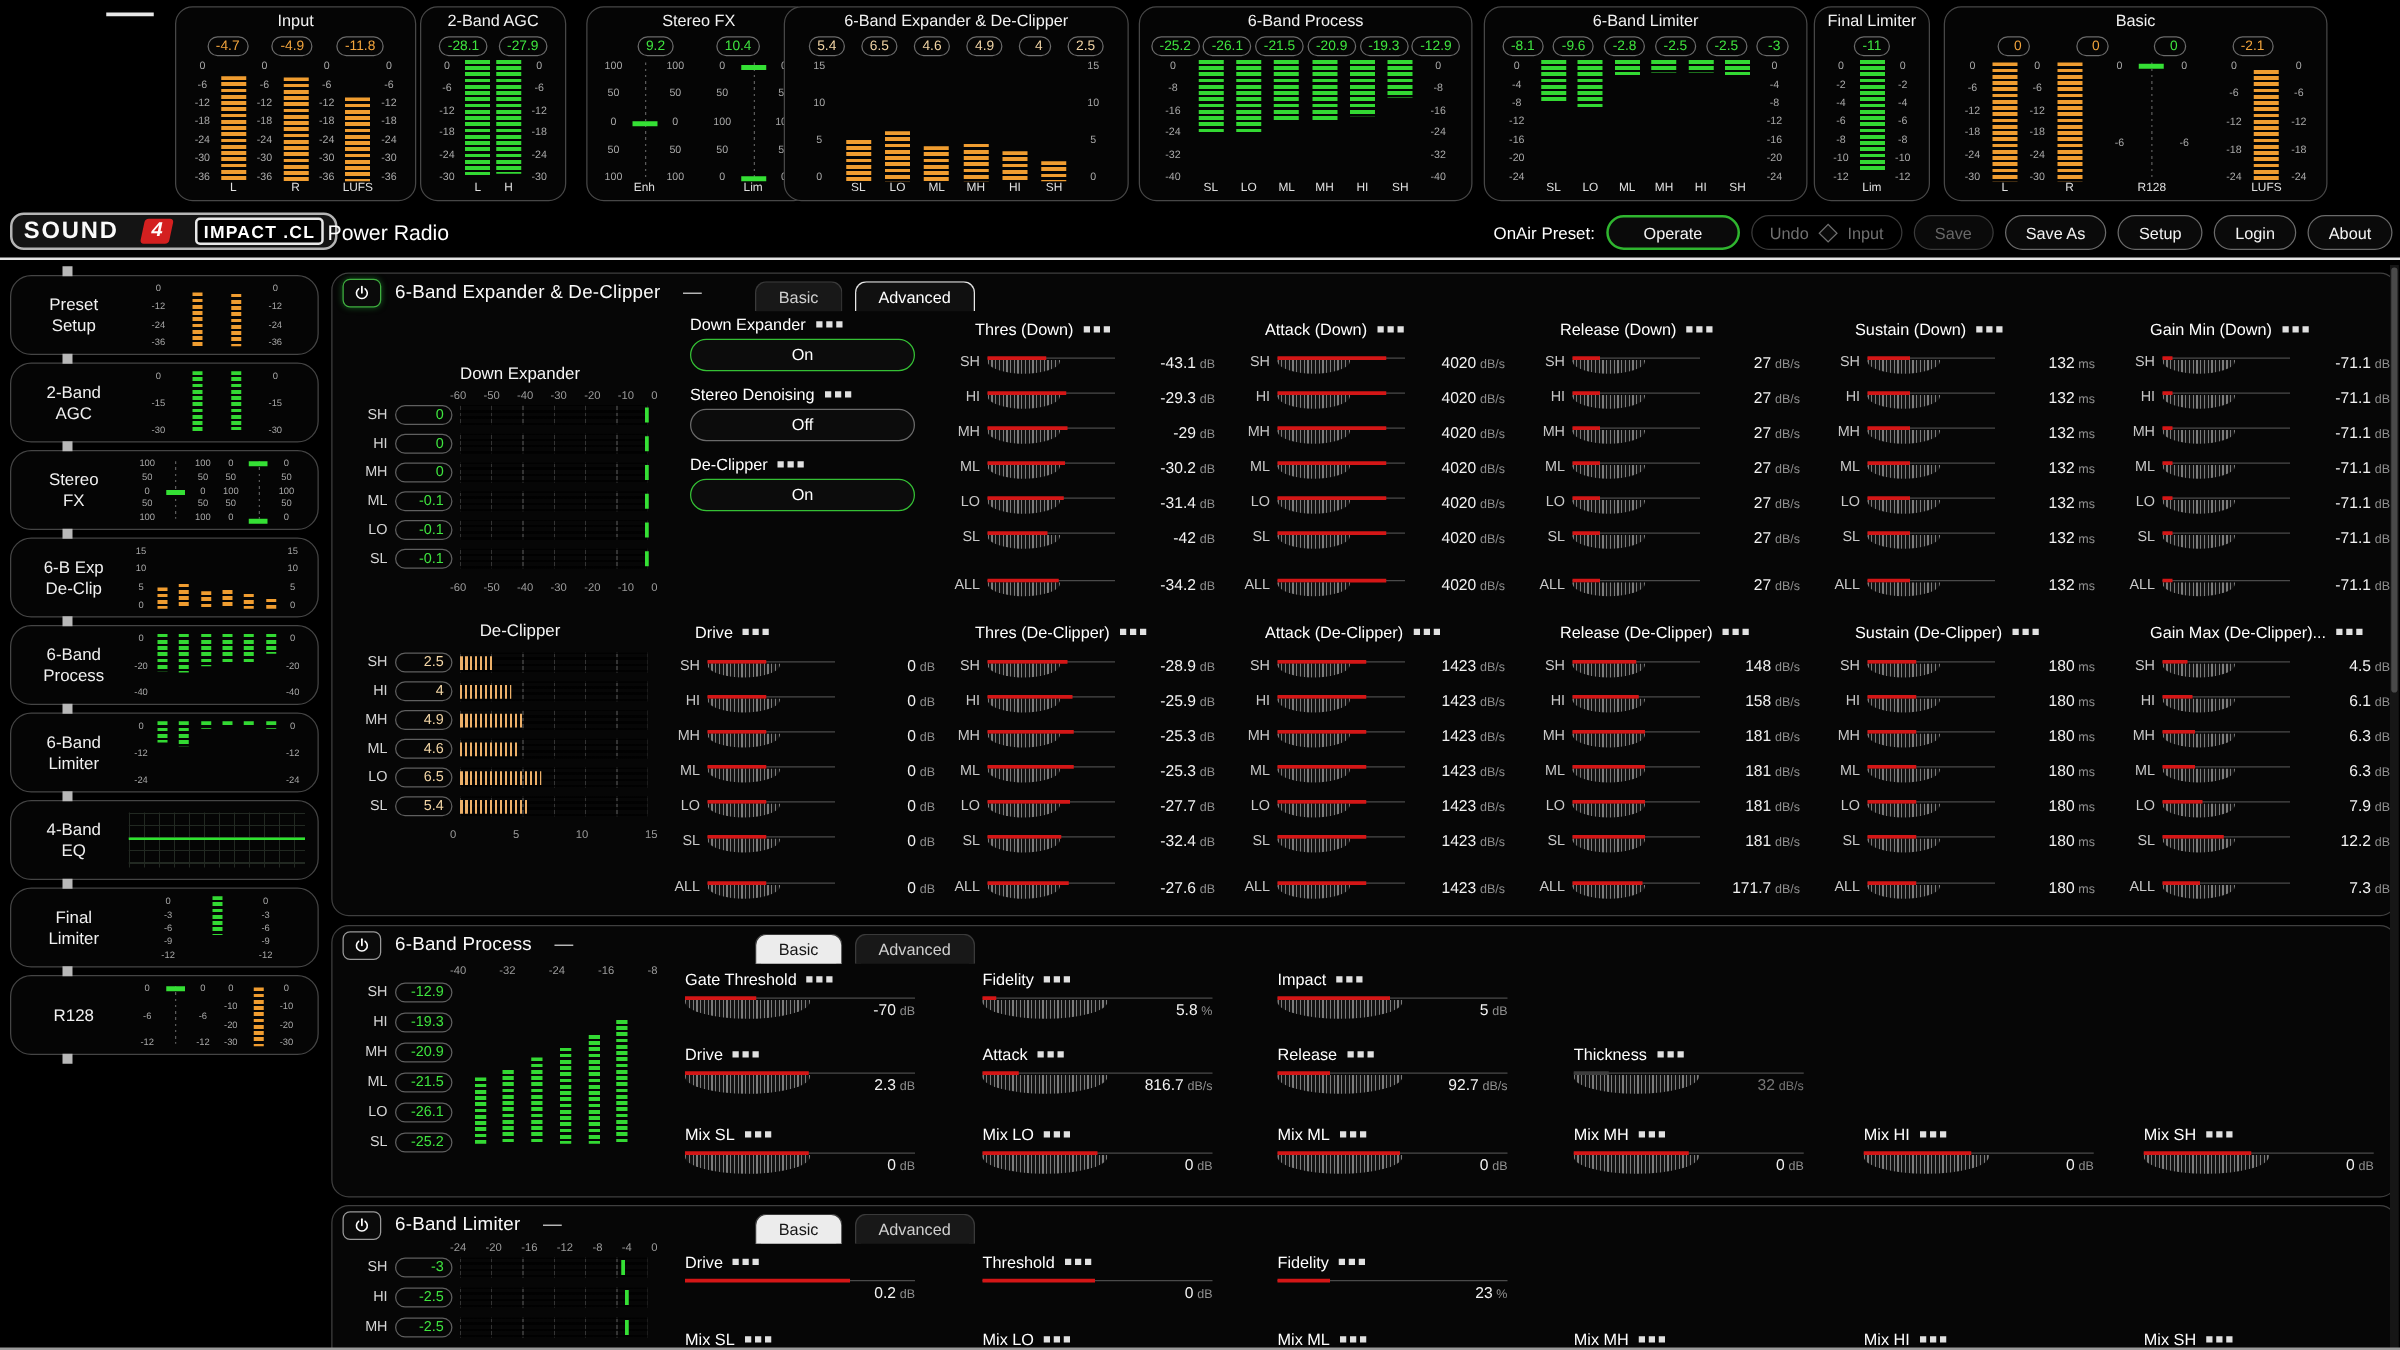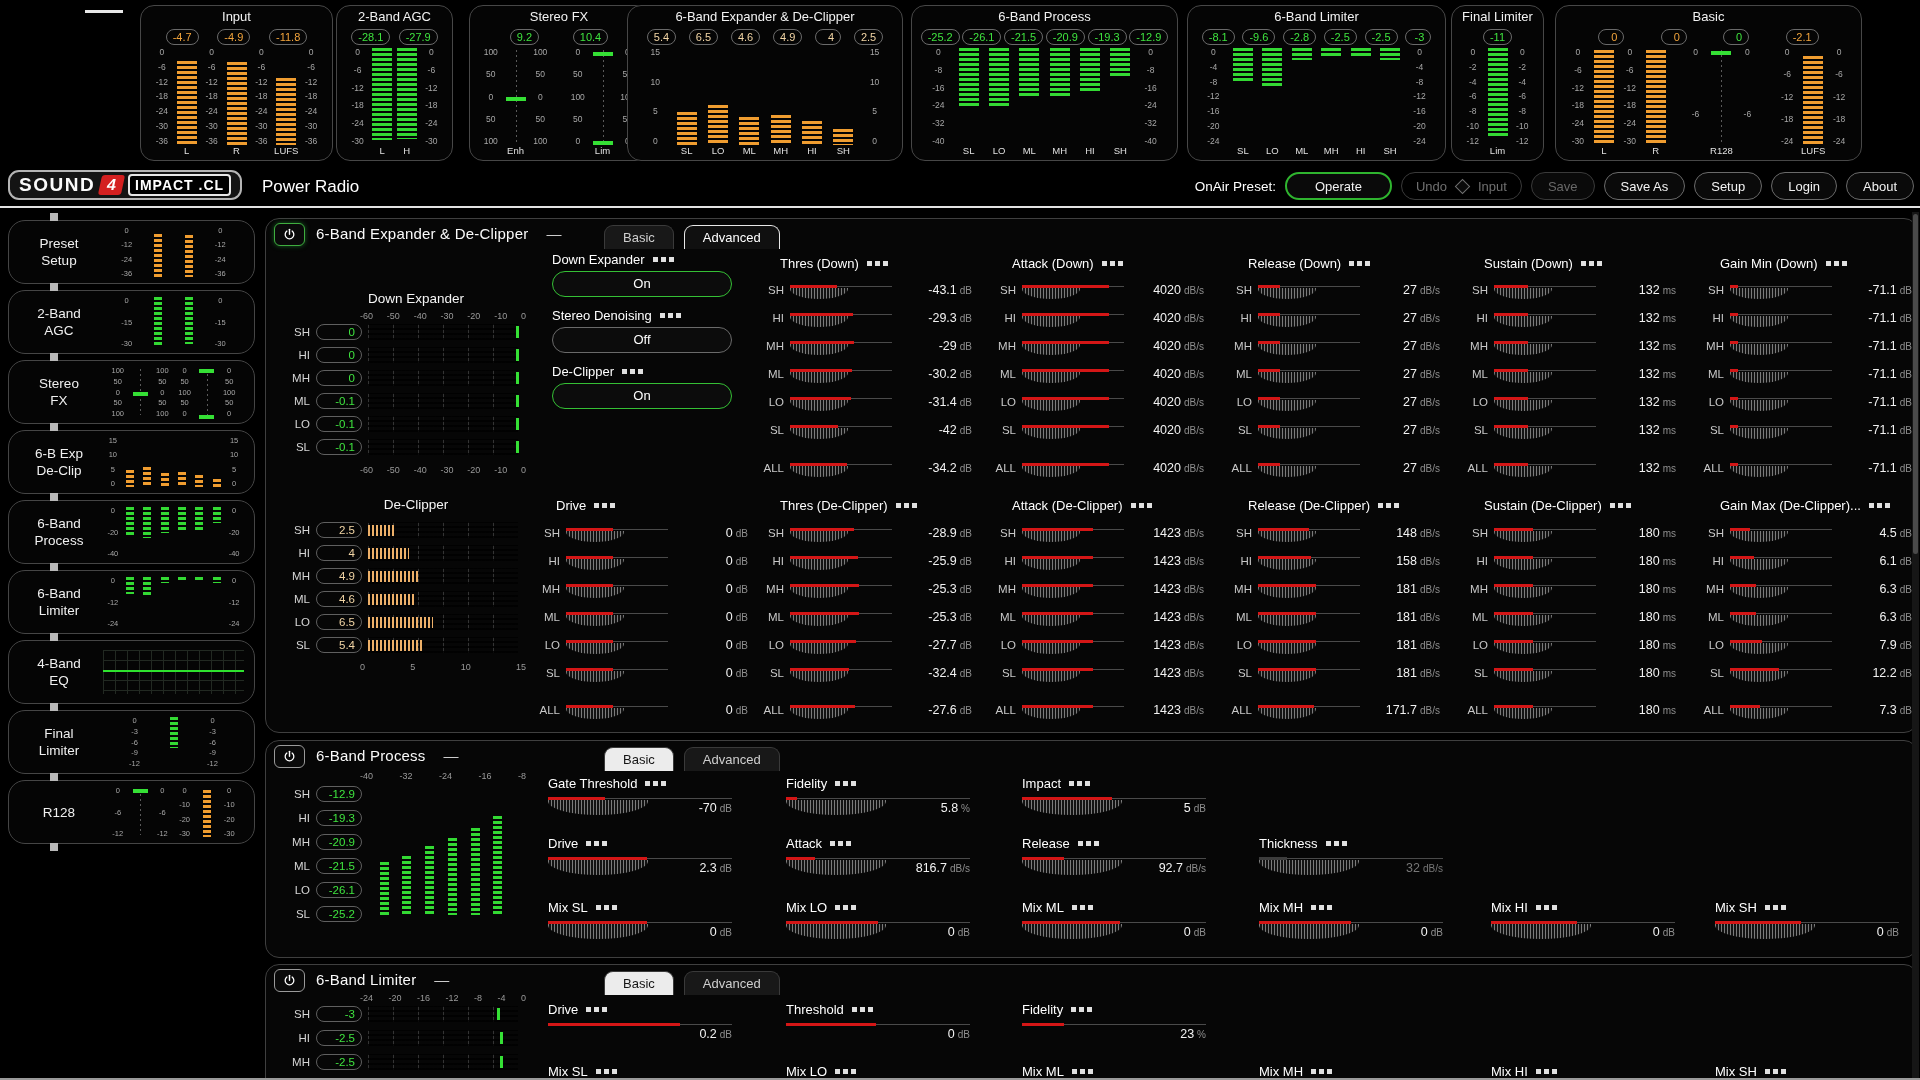--- a/index.html
+++ b/index.html
@@ -25,21 +25,21 @@
   .m-sltrack{position:absolute;left:50%;top:2px;bottom:2px;width:1px;
     background:repeating-linear-gradient(180deg,#5a5a5a 0 2px,transparent 2px 5px)}
   .m-mark{position:absolute;left:0;right:0;height:4px;background:#35e035}
   .m-lab{height:13px;font-size:9.5px;color:#e0e0e0;text-align:center;white-space:nowrap}
   .m-gap{width:8px}
   .mini.m-col{width:15px}
   .mini .m-tick{font-size:7.5px;line-height:7px}
   .mini .m-barwrap{width:8px}
   
   #toolbar{position:absolute;left:0;top:166px;width:1920px;height:40px}
-  .logo{position:absolute;left:8px;top:4px;display:flex;align-items:center;gap:5px;border:2px solid #b5b5b5;
+  .logo{position:absolute;left:8px;top:4px;display:flex;align-items:center;gap:19px;border:2px solid #b5b5b5;
     border-radius:11px;background:#141414;padding:2px 9px;height:30px}
   .logo-sound{font-size:19px;font-weight:bold;color:#fafafa;letter-spacing:1.5px}
   .logo-4{background:#d42020;color:#fff;font-weight:bold;font-size:16px;padding:1px 7px;
     transform:skewX(-12deg);border-radius:3px}
   .logo-impact{background:#000;border:2px solid #e8e8e8;border-radius:4px;color:#fff;font-weight:bold;
     font-size:14px;padding:1px 5px;letter-spacing:1px}
   .app-title{position:absolute;left:262px;top:11px;font-size:17px;color:#fff}
   .tb-right{position:absolute;right:6px;top:6px;display:flex;align-items:center;gap:9px}
   .lbl-onair{font-size:13.5px;color:#fff;white-space:nowrap}
   .preset-dd{width:330px;height:27px;background:#0a0a0a;border:1px solid #808080;border-radius:4px;

